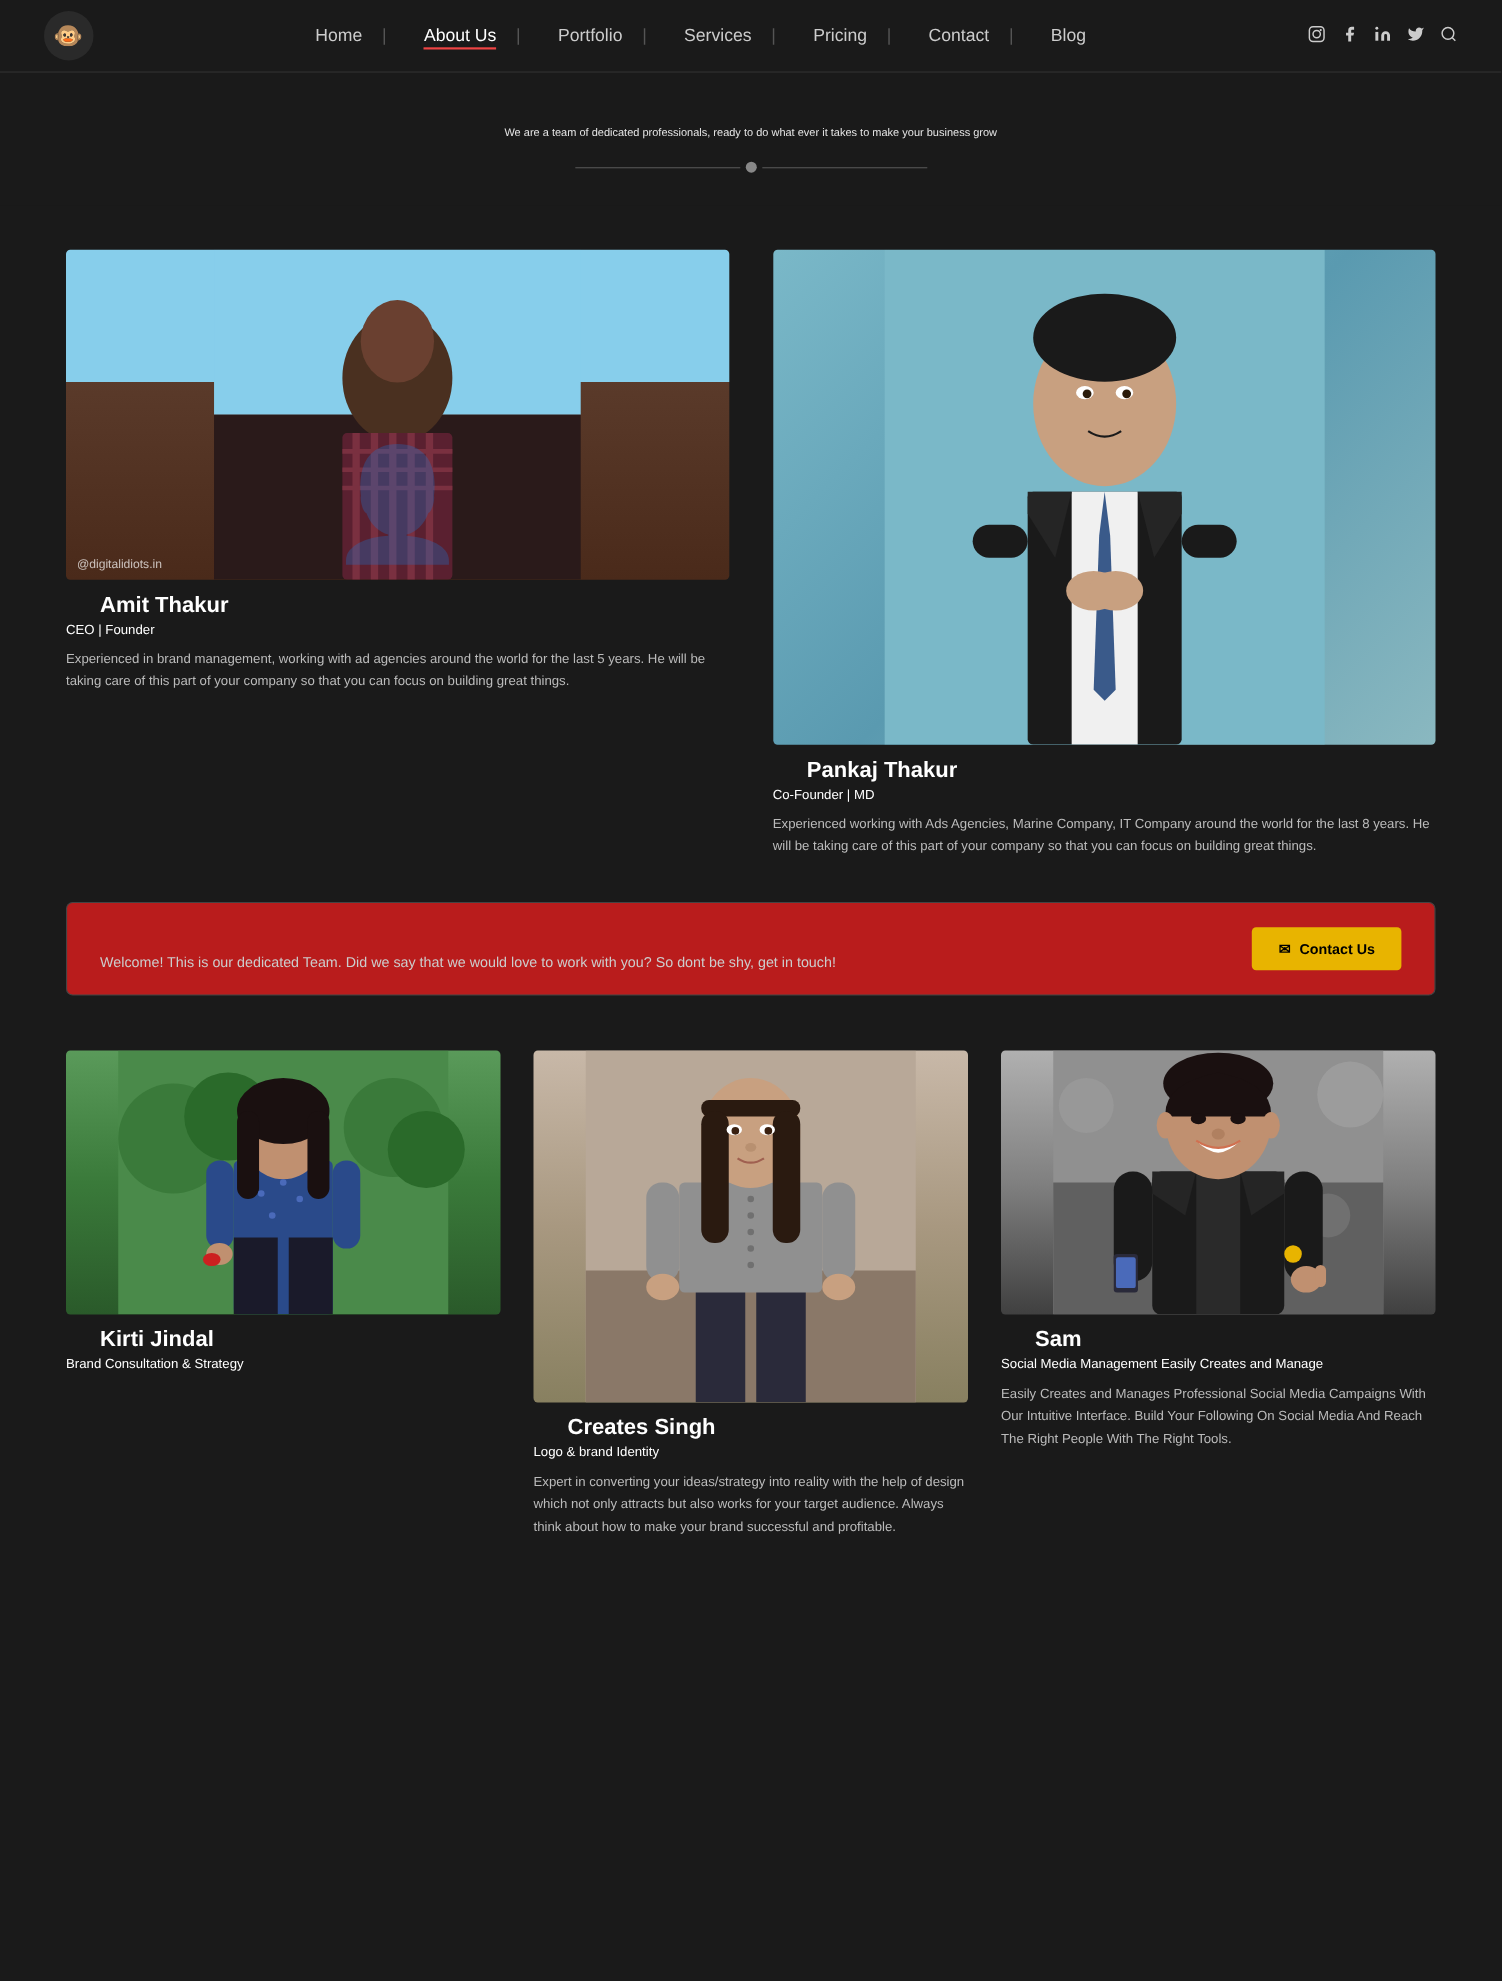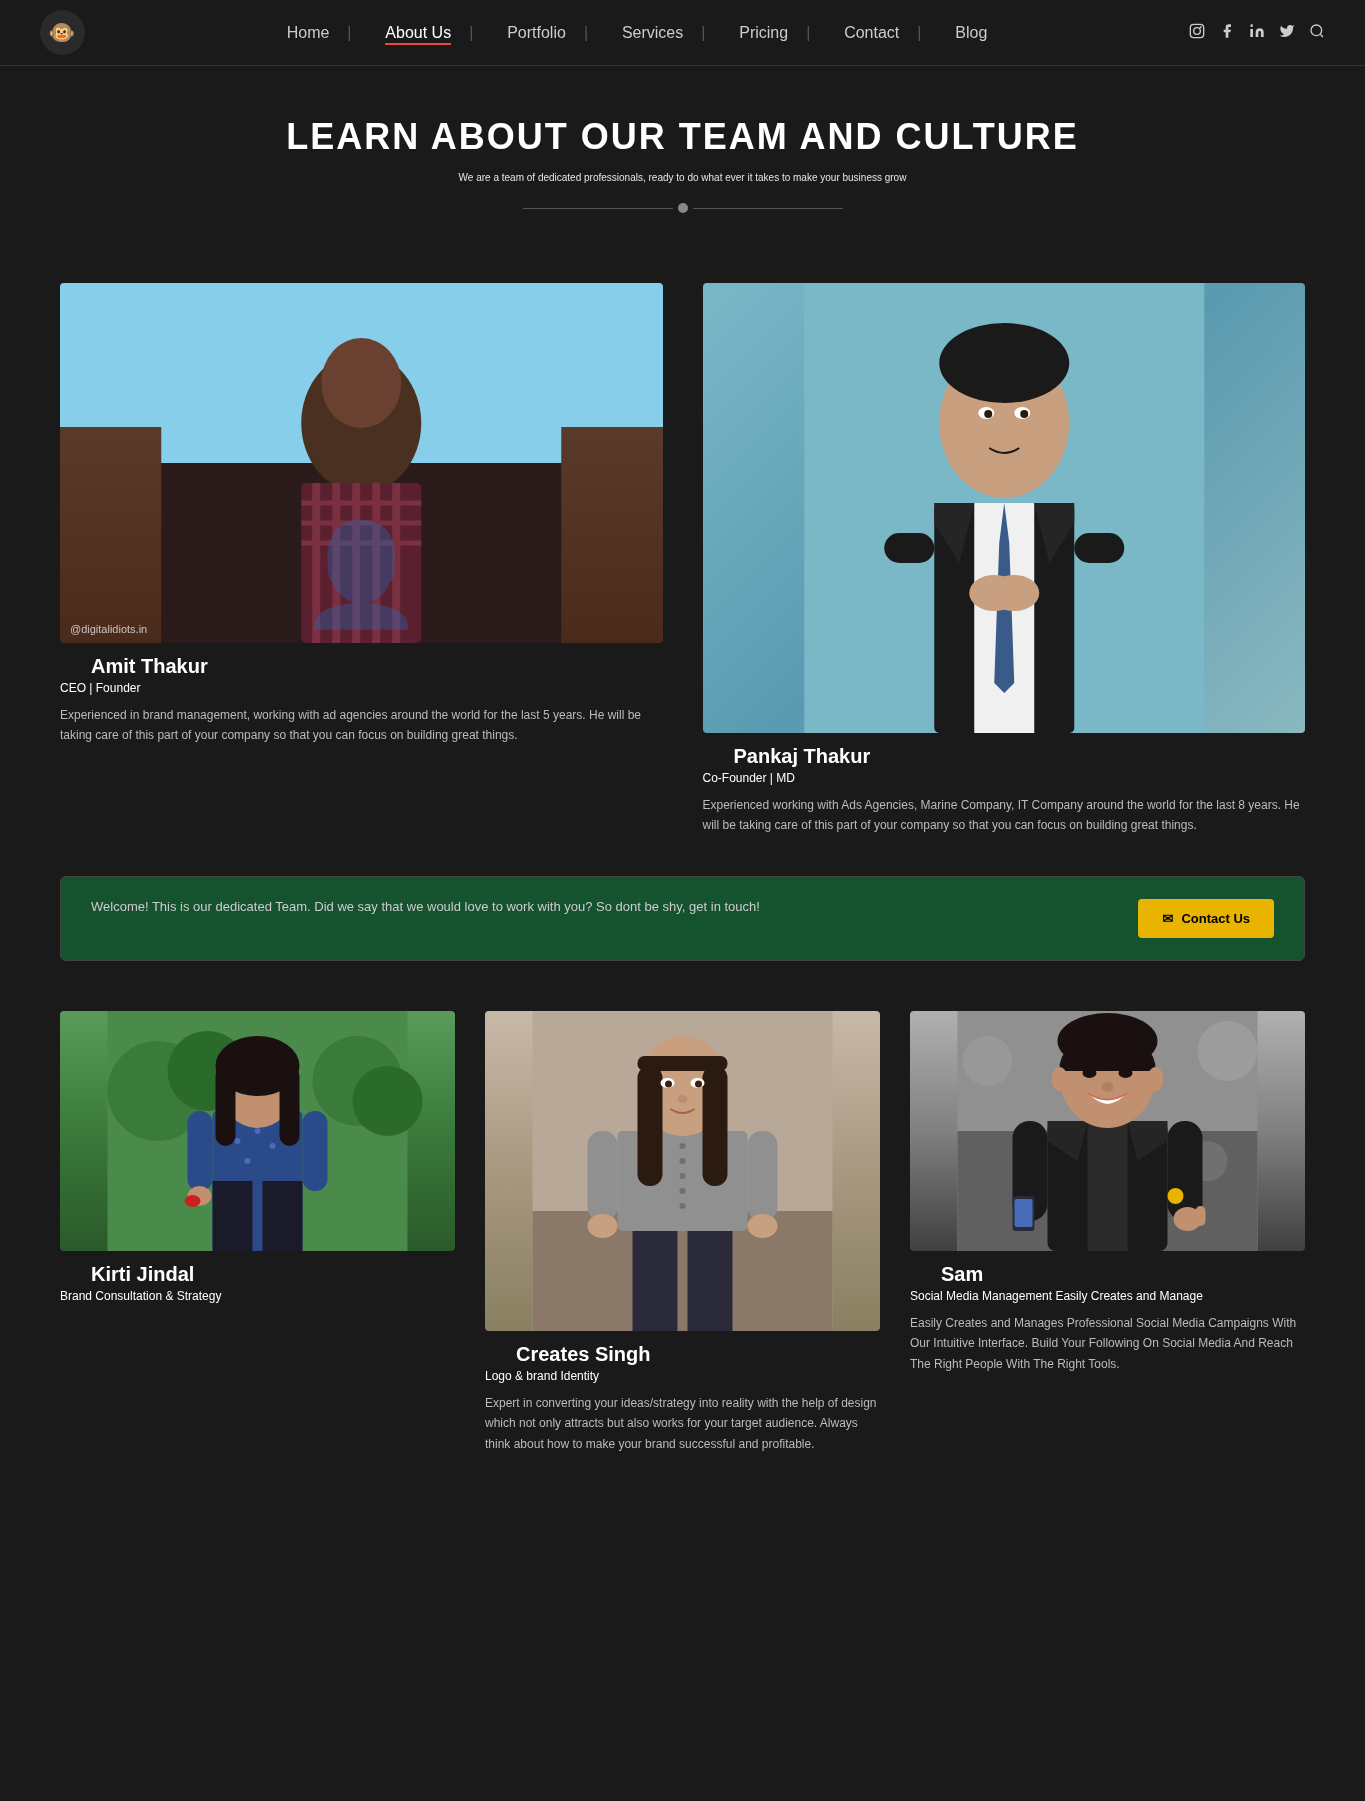--- a/index.html
+++ b/index.html
@@ -183,24 +183,24 @@
       color: #bbb;
       line-height: 1.7;
     }
 
     
     .contact-banner {
       border: 1px solid #444;
       border-radius: 6px;
       padding: 22px 30px;
       display: flex;
-      align-items: flex-start;
+      align-items: flex-end;
       justify-content: space-between;
       margin: 20px 0 50px;
-      background: #14532d;
+      background: #b91c1c;
     }
     .contact-banner p {
       font-size: 13px;
       color: #ccc;
       flex: 1;
     }
     .contact-btn {
       background: #e8b400;
       color: #000;
       border: none;
@@ -289,35 +289,34 @@
     <span class="nav-search">
       <svg width="16" height="16" viewBox="0 0 24 24" fill="none" stroke="currentColor" stroke-width="2">
           <circle cx="11" cy="11" r="8"></circle>
           <line x1="21" y1="21" x2="16.65" y2="16.65"></line>
         </svg>
     </span>
   </div>
 </nav>
 
 <div class="hero">
-  <h1>LEARN ABOUT OUR TEAM AND CULTURE</h1>
   <p>We are a team of dedicated professionals, ready to do what ever it takes to make your business grow</p>
   <div class="hero-divider">
     <div class="line"></div>
     <div class="dot"></div>
     <div class="line"></div>
   </div>
 </div>
 
 <div class="team-section">
 
   <div class="top-members">
 
     <div class="member-card">
-      <div class="member-img-left photo-amit" style="height:360px; position:relative; border-radius:4px; overflow:hidden;">
+      <div class="member-img-left photo-amit" style="height:300px; position:relative; border-radius:4px; overflow:hidden;">
         
         <svg viewBox="0 0 400 360" width="100%" height="100%" xmlns="http://www.w3.org/2000/svg">
 
           <rect width="400" height="180" fill="#87CEEB"></rect>
 
           <rect y="180" width="400" height="180" fill="#2a1a1a"></rect>
 
           <ellipse cx="200" cy="140" rx="60" ry="70" fill="#4a3020"></ellipse>
           <ellipse cx="200" cy="100" rx="40" ry="45" fill="#6a4030"></ellipse>
 

